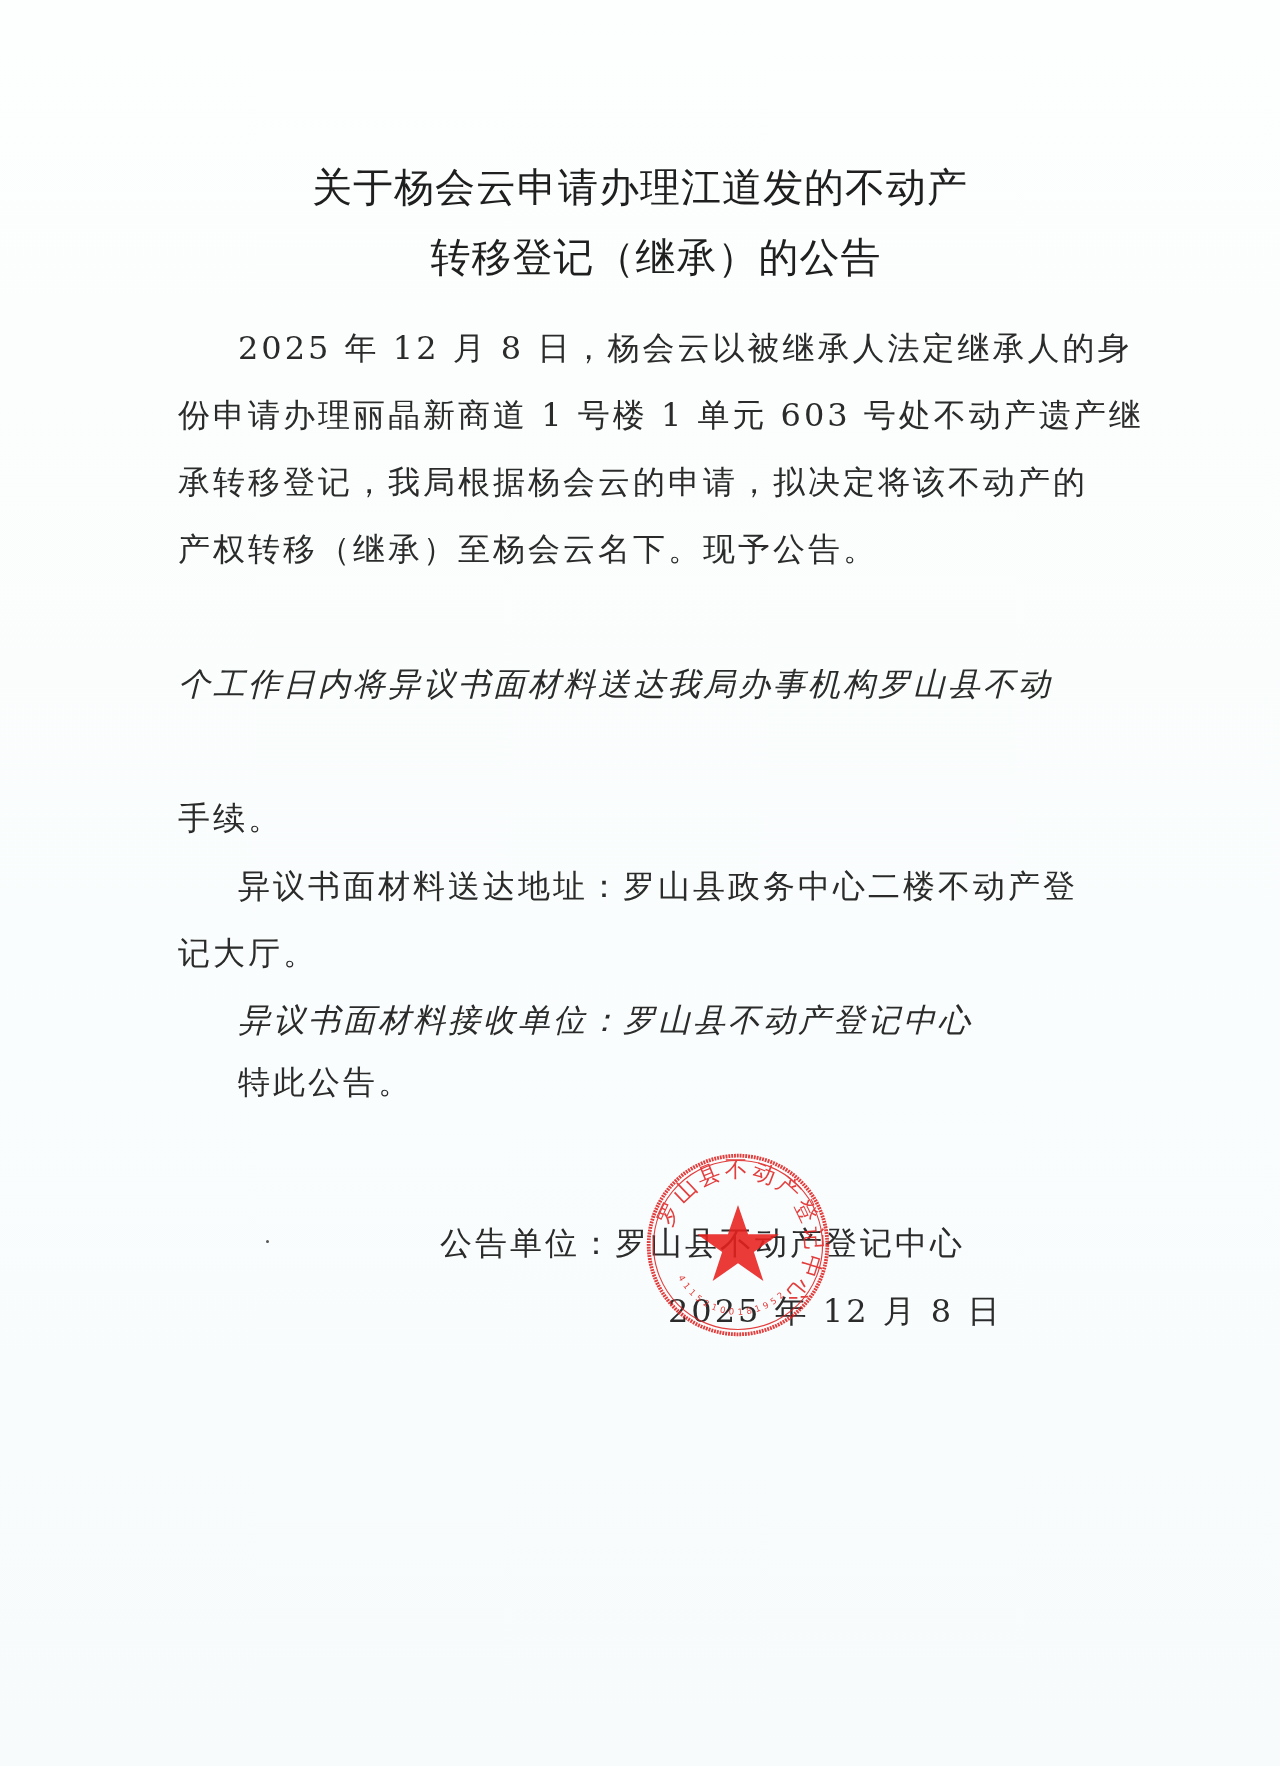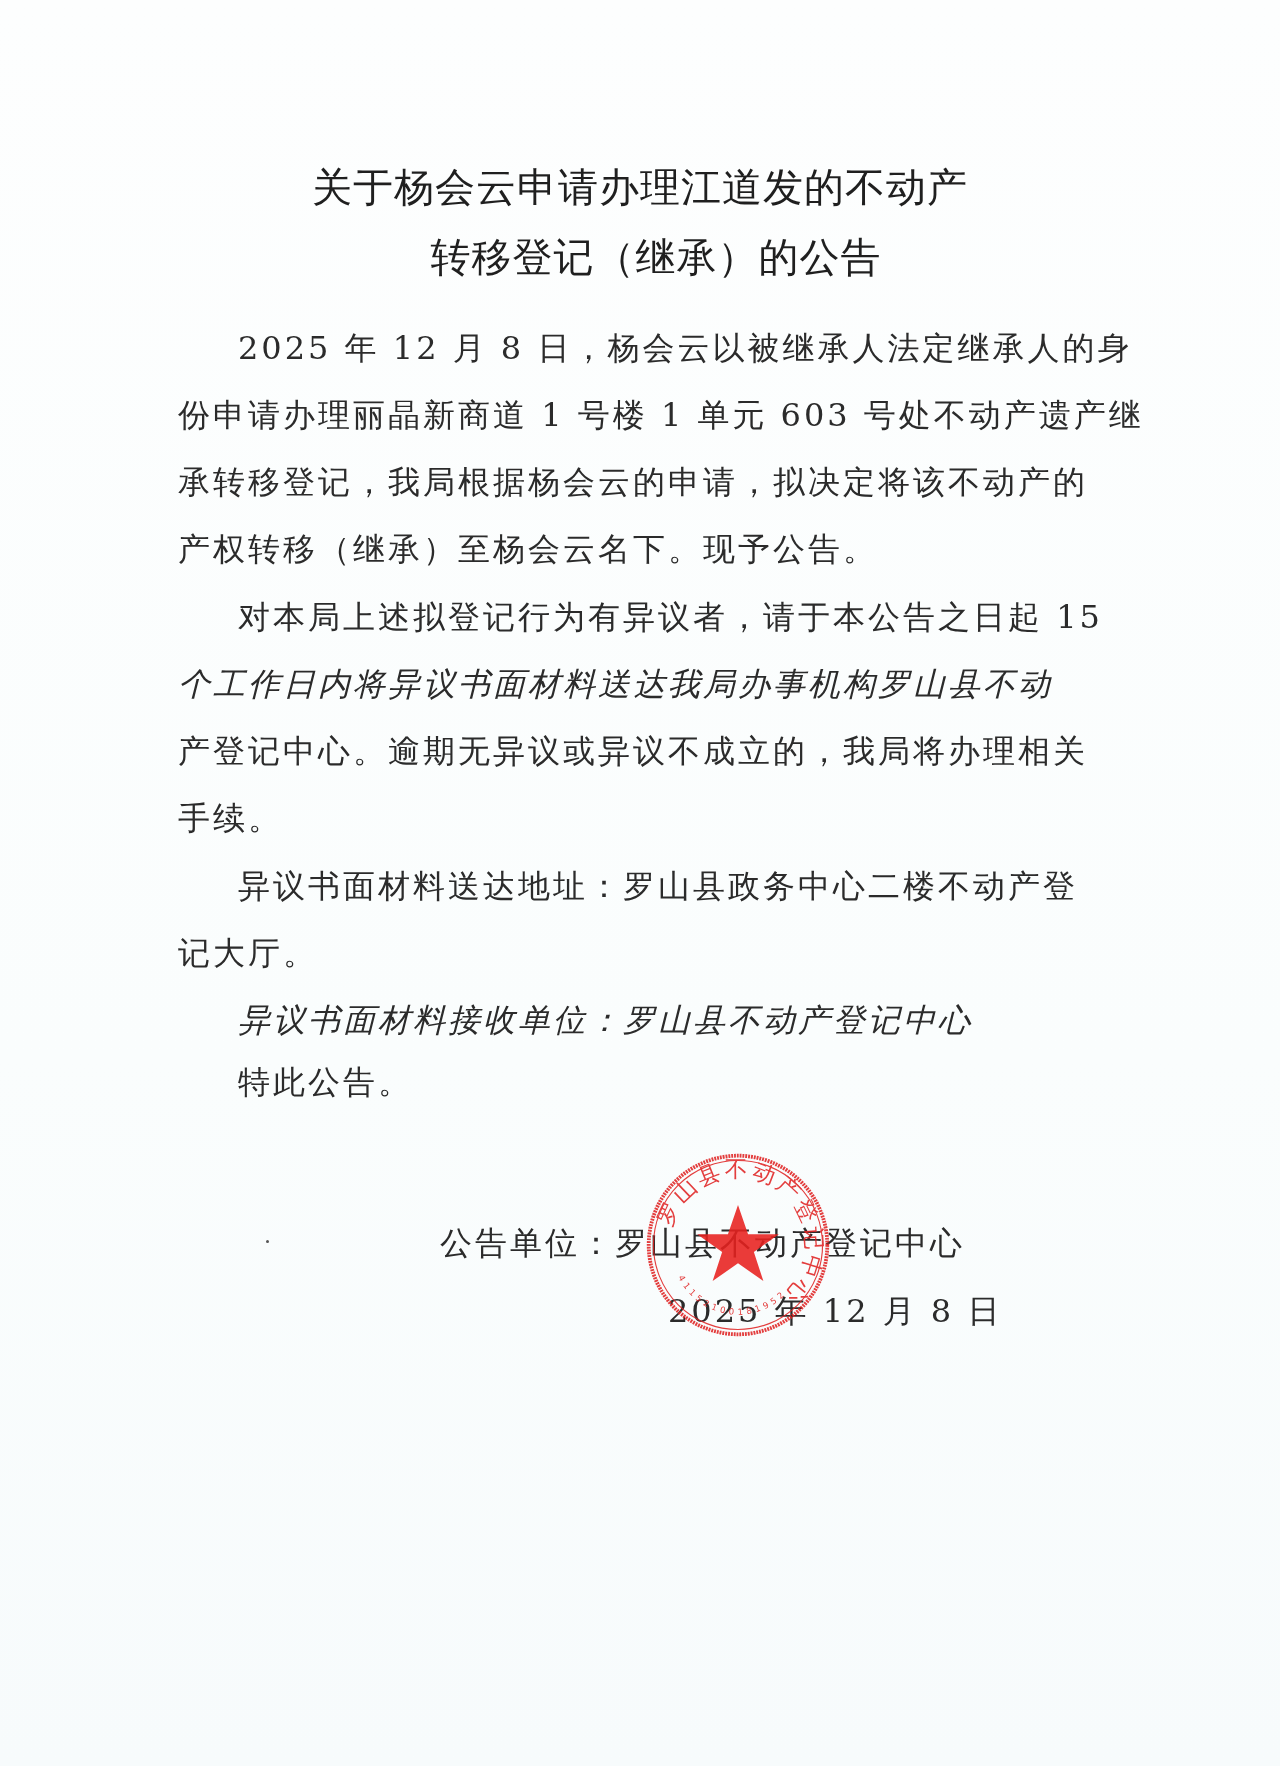--- a/index.html
+++ b/index.html
@@ -76,23 +76,21 @@
 <div class="page">
 
   <div class="title l1">关于杨会云申请办理江道发的不动产</div>
   <div class="title l2">转移登记（继承）的公告</div>
 
   <div class="line" style="left:238px; top:328px;">2025 年 12 月 8 日，杨会云以被继承人法定继承人的身</div>
   <div class="line" style="left:178px; top:395px;">份申请办理丽晶新商道 1 号楼 1 单元 603 号处不动产遗产继</div>
   <div class="line" style="left:178px; top:462px;">承转移登记，我局根据杨会云的申请，拟决定将该不动产的</div>
   <div class="line" style="left:178px; top:529px;">产权转移（继承）至杨会云名下。现予公告。</div>
 
-  <div class="line" style="left:238px; top:597px;">对本局上述拟登记行为有异议者，请于本公告之日起 15</div>
   <div class="line" style="left:178px; top:664px;font-style:italic;">个工作日内将异议书面材料送达我局办事机构罗山县不动</div>
-  <div class="line" style="left:178px; top:731px;">产登记中心。逾期无异议或异议不成立的，我局将办理相关</div>
   <div class="line" style="left:178px; top:798px;">手续。</div>
 
   <div class="line" style="left:238px; top:866px;">异议书面材料送达地址：罗山县政务中心二楼不动产登</div>
   <div class="line" style="left:178px; top:933px;">记大厅。</div>
 
   <div class="line" style="left:238px; top:1000px;font-style:italic;">异议书面材料接收单位：罗山县不动产登记中心</div>
 
   <div class="line" style="left:238px; top:1062px;">特此公告。</div>
 
   <div class="dot-mark"></div>

